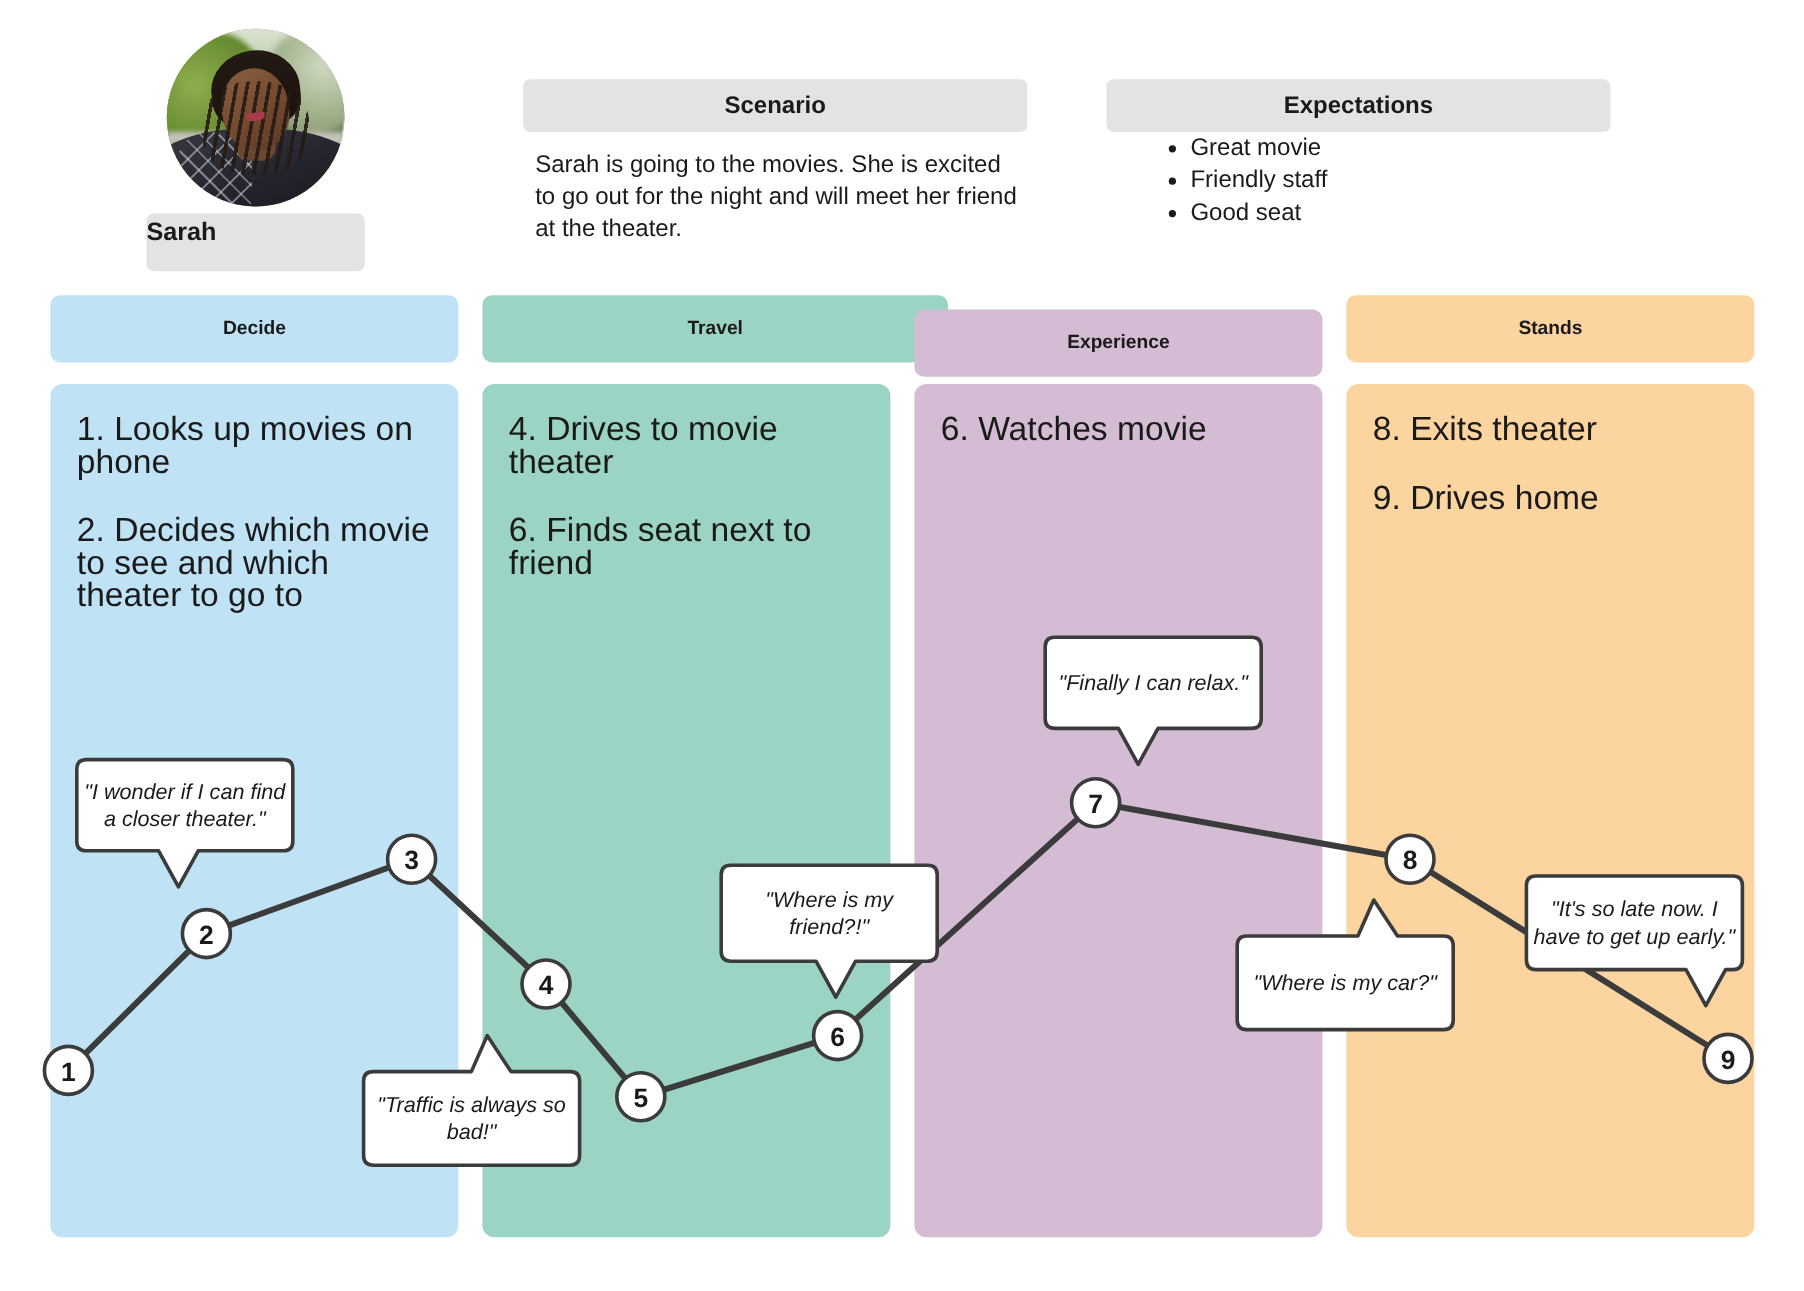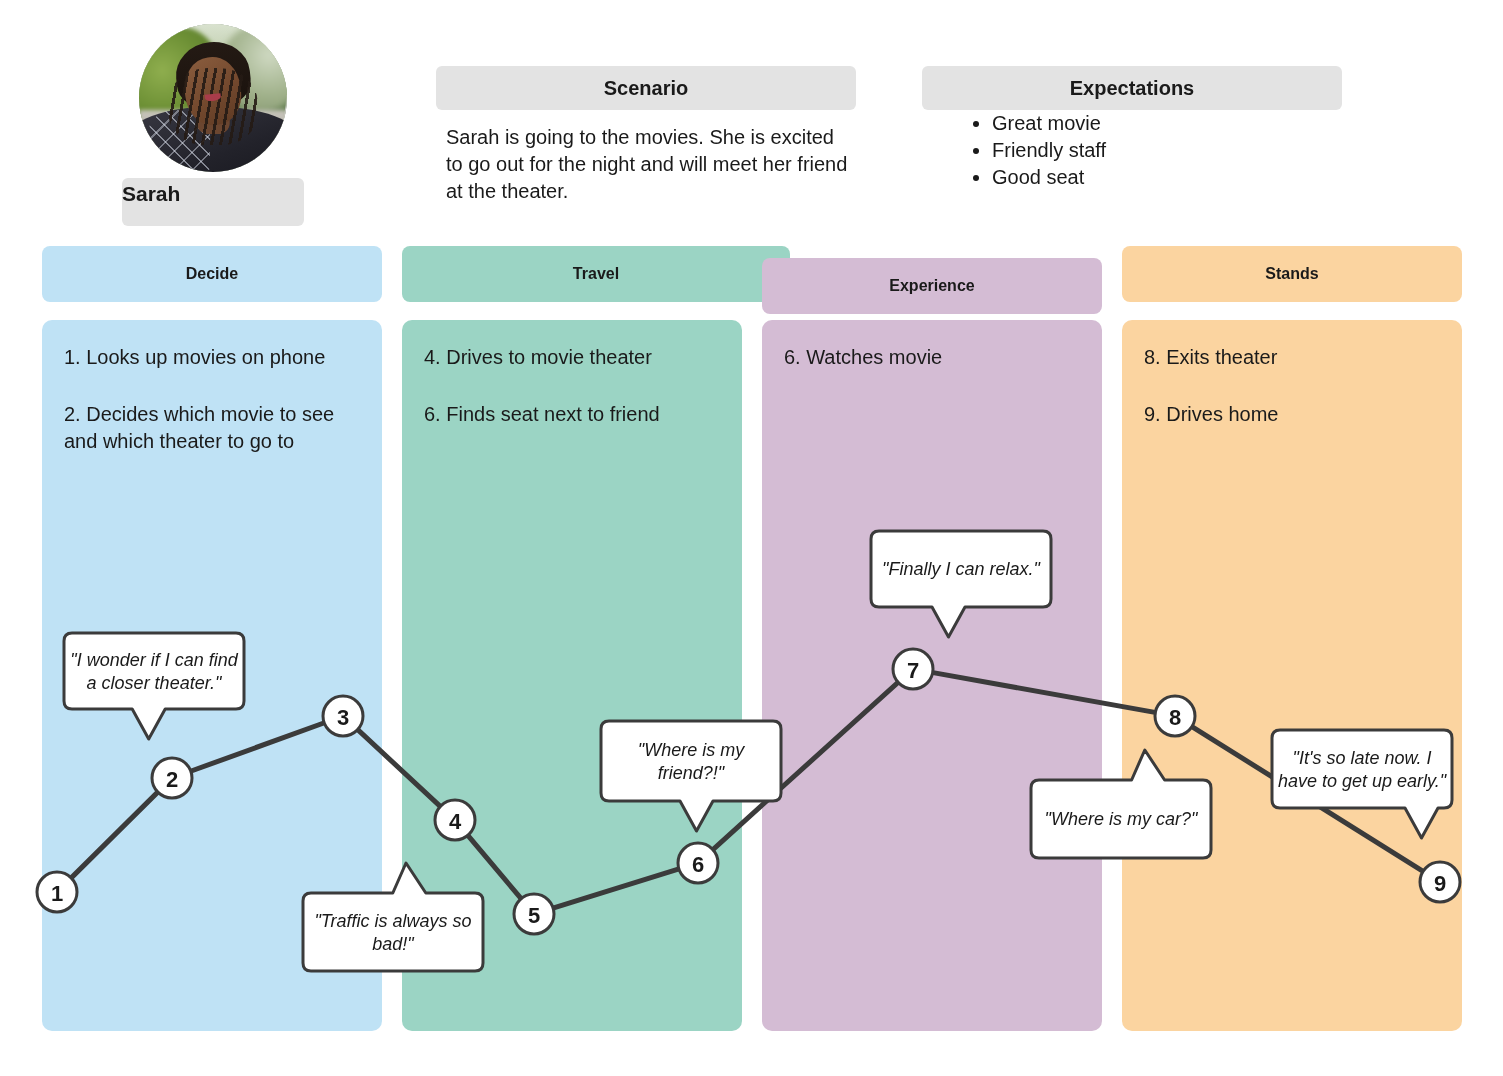--- a/index.html
+++ b/index.html
@@ -166,21 +166,21 @@
   }
   .stage-panel {
     position: absolute;
     top: 320px;
     height: 711px;
     border-radius: 10px;
   }
   .stage-steps {
     position: absolute;
     top: 344px;
-    font-size: 20px;
+    font-size: 28px;
     line-height: 27px;
   }
   .step-item { margin-bottom: 30px; }
   .step-item:last-child { margin-bottom: 0; }
 
   
   #journey-svg {
     position: absolute;
     left: 0; top: 0;
     width: 1503px;

